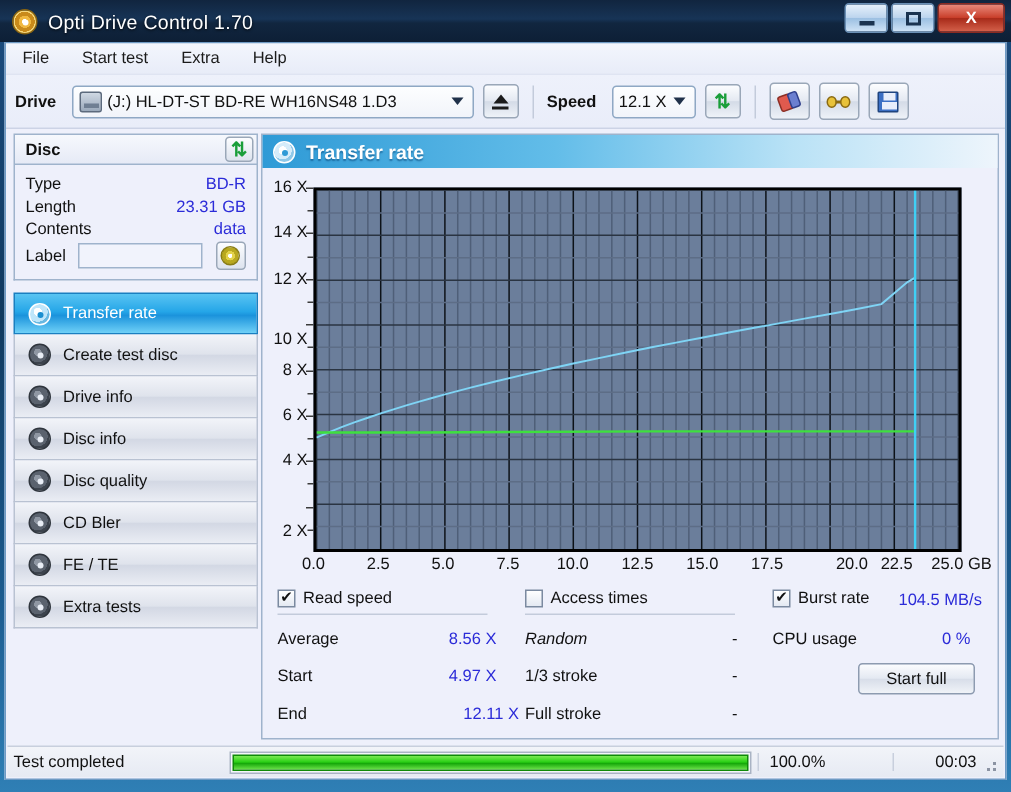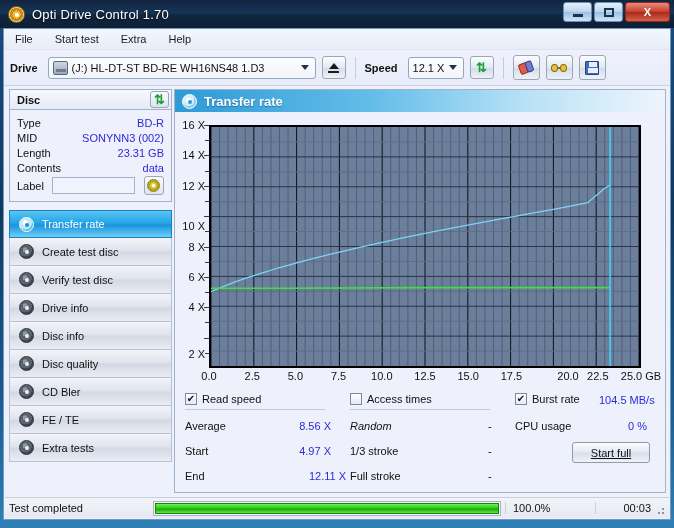--- a/index.html
+++ b/index.html
@@ -167,21 +167,21 @@
   .cbx{width:12px;height:12px;border:1px solid #7b8aa0;background:linear-gradient(180deg,#ffffff,#e4e9f2);
     display:flex;align-items:center;justify-content:center;font-size:10px;color:#111;line-height:1;}
   .uline{position:absolute;height:1px;background:#c3cbdb;}
   .brate-val{position:absolute;color:#2b2bd8;font-size:11px;}
   
   #stats{position:absolute;left:0;top:326px;width:490px;height:76px;}
   #stats .cell{position:absolute;font-size:11px;color:#111;}
   #stats .val{color:#2b2bd8;}
   .sbtn{position:absolute;width:78px;height:21px;border:1px solid #8d9bb0;border-radius:3px;
     background:linear-gradient(180deg,#fbfcfe 0%,#e4e9f2 48%,#d8dee9 52%,#f0f3f8 100%);
-    display:flex;align-items:center;justify-content:center;font-size:11px;color:#111;text-decoration:underline;}
+    display:flex;align-items:center;justify-content:center;font-size:11px;color:#111;}
   
   #statusbar{
     position:absolute;left:1px;bottom:1px;width:664px;height:21px;
     background:linear-gradient(180deg,#f2f4f9,#e6eaf3);border-top:1px solid #c8cfdd;
     display:flex;align-items:center;font-size:11px;color:#111;
   }
   #sb-text{width:148px;padding-left:4px;}
   #sb-progwrap{width:348px;height:15px;border:1px solid #a9b3c4;background:#f4f6fa;padding:1px;}
   #sb-prog{height:11px;background:linear-gradient(180deg,#7aea52 0%,#29cf15 45%,#16a80a 55%,#6ce24a 100%);
     border:1px solid #0f8a08;}
@@ -274,24 +274,20 @@
               <span class="swap-icon">⇅</span>
             </span>
         </div>
 
         <div id="disc-info">
           <div class="row">
             <span class="k">Type</span>
             <span class="v">BD-R</span>
           </div>
           <div class="row">
-            <span class="k">MID</span>
-            <span class="v">SONYNN3 (002)</span>
-          </div>
-          <div class="row">
             <span class="k">Length</span>
             <span class="v">23.31 GB</span>
           </div>
           <div class="row">
             <span class="k">Contents</span>
             <span class="v">data</span>
           </div>
           <div id="label-row">
             <span class="k">Label</span>
             <input id="label-input" type="text" value="" style="">
@@ -302,24 +298,20 @@
         </div>
 
         <div id="navlist">
           <div class="navitem active">
             <span class="nav-ico"></span>
             <span>Transfer rate</span>
           </div>
           <div class="navitem">
             <span class="nav-ico"></span>
             <span>Create test disc</span>
-          </div>
-          <div class="navitem">
-            <span class="nav-ico"></span>
-            <span>Verify test disc</span>
           </div>
           <div class="navitem">
             <span class="nav-ico"></span>
             <span>Drive info</span>
           </div>
           <div class="navitem">
             <span class="nav-ico"></span>
             <span>Disc info</span>
           </div>
           <div class="navitem">

